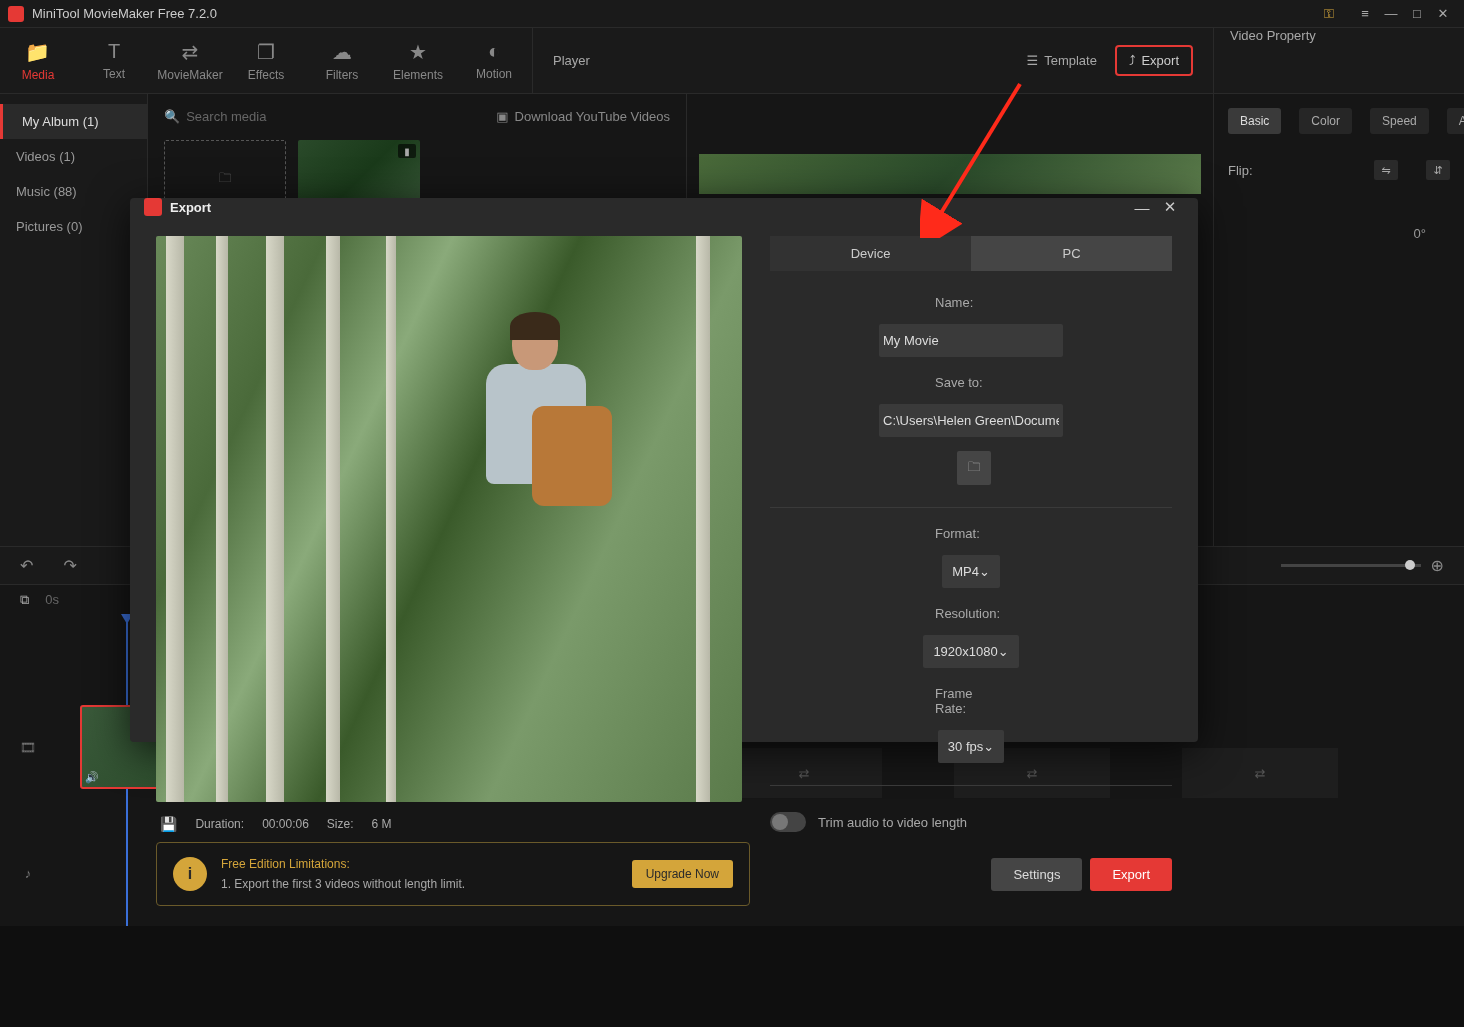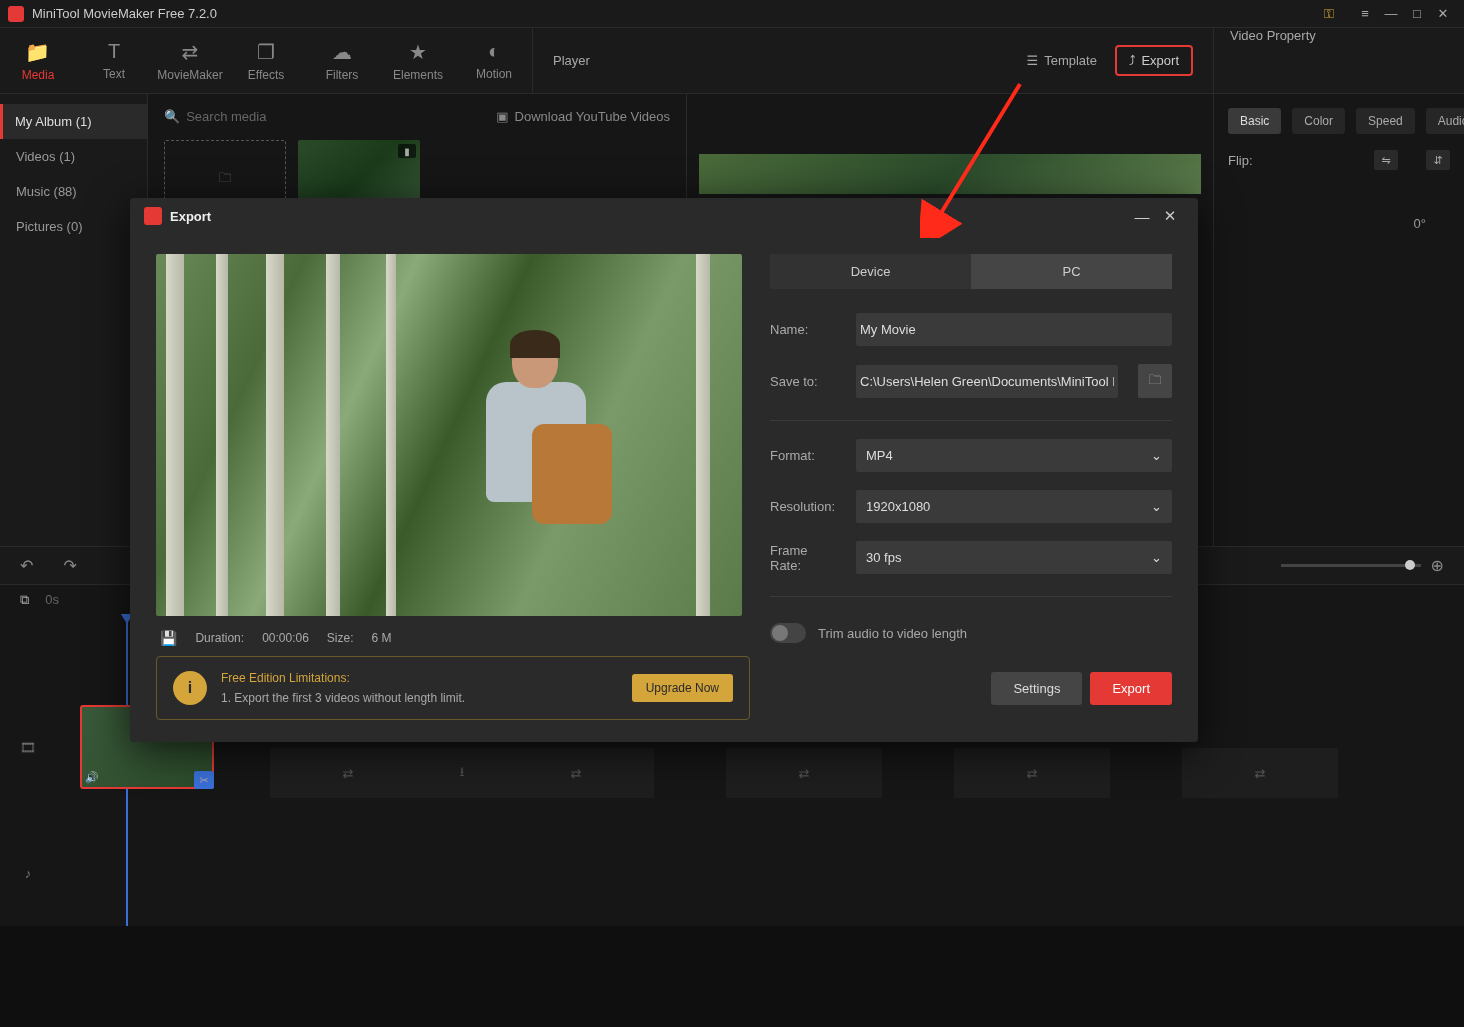--- a/index.html
+++ b/index.html
@@ -21,36 +21,36 @@
 .playerbar { flex: 1; display: flex; align-items: center; padding: 0 20px; justify-content: space-between; border-left: 1px solid #2a2a2a; border-right: 1px solid #2a2a2a; }
 .playerbar-right { display: flex; align-items: center; gap: 18px; }
 .tmpl { display: flex; align-items: center; gap: 6px; cursor: pointer; }
 .export-btn { display: flex; align-items: center; gap: 6px; padding: 6px 12px; border: 2px solid #e53935; border-radius: 4px; cursor: pointer; color: #ccc; }
 .propbar { width: 250px; display: flex; align-items: flex-start; padding: 0 16px; }
 
 
 .contentrow { display: flex; height: 452px; }
 .sidebar { width: 148px; background: #1a1a1a; padding-top: 10px; border-right: 1px solid #2a2a2a; }
 .sidebar-item { padding: 10px 16px; cursor: pointer; font-size: 13px; color: #999; }
-.sidebar-item.active { background: #2a2a2a; color: #ddd; border-left: 3px solid #e53935; padding-left: 12px; }
+.sidebar-item.active { background: #2a2a2a; color: #ddd; border-left: 3px solid #e53935; padding-left: 19px; }
 .mediapane { flex: 1; background: #161616; padding: 8px 16px; }
 .media-top { display: flex; justify-content: space-between; align-items: center; height: 28px; margin-bottom: 10px; }
 .search { display: flex; align-items: center; gap: 6px; color: #666; }
 .dlyt { display: flex; align-items: center; gap: 6px; color: #888; cursor: pointer; }
 .thumbs { display: flex; gap: 12px; }
 .thumb { width: 122px; height: 78px; border-radius: 2px; position: relative; }
 .thumb.import { border: 1px dashed #555; display: flex; align-items: center; justify-content: center; color: #666; }
 .thumb.clip { background: linear-gradient(135deg,#2a4a2a,#1a3a1a,#3a5a3a); }
 .thumb.clip .vidbadge { position: absolute; top: 4px; right: 4px; width: 18px; height: 14px; background: rgba(0,0,0,.6); border-radius: 2px; display: flex; align-items: center; justify-content: center; font-size: 10px; }
 
 .previewpane { width: 528px; background: #161616; padding: 60px 12px 0 12px; border-left: 1px solid #2a2a2a; border-right: 1px solid #2a2a2a; }
 .preview-img { width: 100%; height: 40px; background: linear-gradient(135deg,#4a6a3a,#2a4a2a,#5a7a4a); }
 
 .proppane { width: 250px; background: #161616; padding: 14px; }
-.proptabs { display: flex; gap: 11px; margin-bottom: 10px; }
+.proptabs { display: flex; gap: 18px; margin-bottom: 20px; }
 .proptab { padding: 6px 12px; background: #262626; border-radius: 3px; cursor: pointer; font-size: 12px; color: #aaa; }
 .proptab.active { background: #3a3a3a; color: #ddd; }
 .fliprow { display: flex; align-items: center; justify-content: space-between; padding: 6px 0; }
 .flipbtns { display: flex; gap: 28px; }
 .flipbtn { width: 24px; height: 20px; background: #2a2a2a; border-radius: 2px; cursor: pointer; display: flex; align-items: center; justify-content: center; font-size: 11px; }
 .degree { text-align: right; margin-right: 24px; color: #999; }
 
 
 .tlbar { height: 38px; background: #1a1a1a; display: flex; align-items: center; padding: 0 20px; gap: 30px; border-top: 1px solid #2a2a2a; }
 .tlbar .ic { cursor: pointer; color: #888; font-size: 16px; }
@@ -84,21 +84,21 @@
 .man .body { width: 100px; height: 120px; background: #b8c4ca; border-radius: 20px 20px 8px 8px; position: absolute; top: 48px; left: 44px; }
 .man .pack { width: 80px; height: 100px; background: #b87838; border-radius: 12px; position: absolute; top: 90px; left: 90px; }
 .trunks { position: absolute; inset: 0; }
 .trunk { position: absolute; top: 0; bottom: 0; width: 18px; background: linear-gradient(90deg,#d8d8c8,#b8b8a8); }
 .metarow { display: flex; align-items: center; gap: 18px; padding: 14px 4px 0 4px; color: #aaa; font-size: 12px; }
 .metarow .disk { font-size: 14px; }
 .dlg-right { flex: 1; display: flex; flex-direction: column; }
 .tabs { display: flex; margin-bottom: 24px; }
 .tabs .tab { flex: 1; text-align: center; padding: 10px 0; background: #323232; cursor: pointer; color: #ccc; }
 .tabs .tab.active { background: #454545; }
-.field { display: flex; align-items: center; margin-bottom: 18px; gap: 14px; }
+.field { display: flex; align-items: center; margin-bottom: 18px; gap: 14px; flex-direction: column; }
 .field label { width: 72px; color: #aaa; font-size: 13px; }
 .field .inp { flex: 1; background: #3a3a3a; border: none; color: #ddd; padding: 9px 4px; border-radius: 2px; font-size: 13px; outline: none; }
 .field .sel { flex: 1; background: #3a3a3a; color: #ddd; padding: 9px 10px; border-radius: 2px; display: flex; justify-content: space-between; align-items: center; cursor: pointer; }
 .field .browse { width: 34px; height: 34px; background: #454545; display: flex; align-items: center; justify-content: center; border-radius: 2px; cursor: pointer; margin-left: 6px; }
 .hr { height: 1px; background: #3a3a3a; margin: 4px 0 18px 0; }
 .toggle-row { display: flex; align-items: center; gap: 12px; margin-top: 8px; }
 .toggle { width: 36px; height: 20px; background: #444; border-radius: 10px; position: relative; cursor: pointer; }
 .toggle .knob { width: 16px; height: 16px; background: #777; border-radius: 50%; position: absolute; top: 2px; left: 2px; }
 .dlg-footer { display: flex; padding: 0 26px 22px 26px; align-items: center; gap: 20px; }
 .limitbox { flex: 1; border: 1px solid #6a5a2a; border-radius: 4px; padding: 12px 16px; display: flex; gap: 14px; align-items: center; max-width: 594px; }

